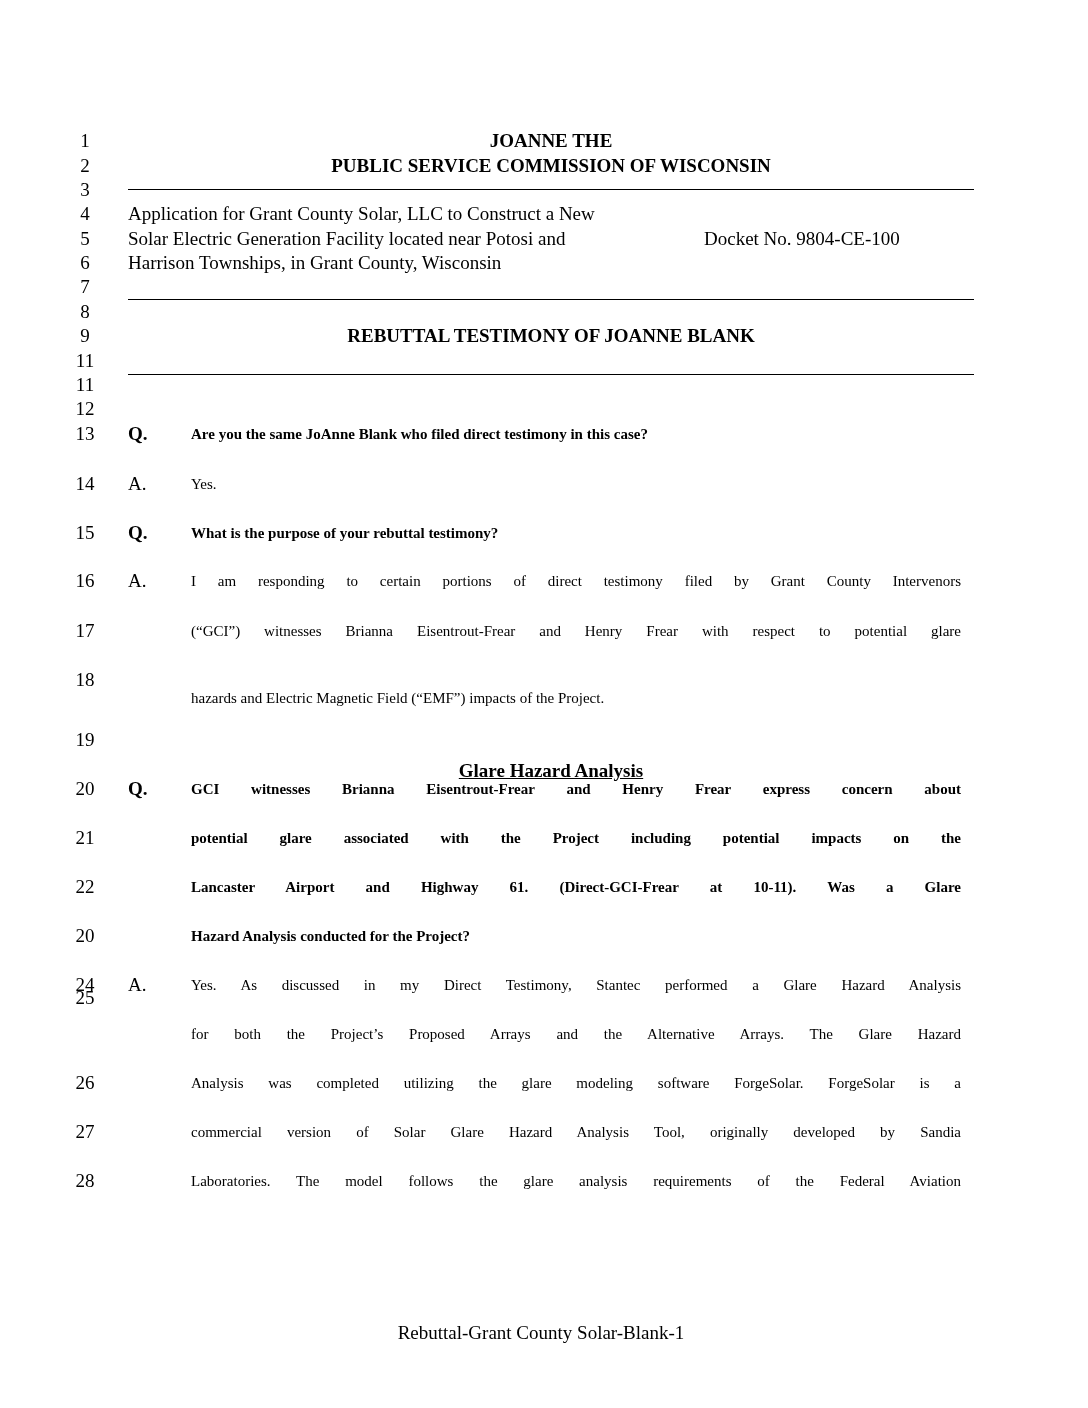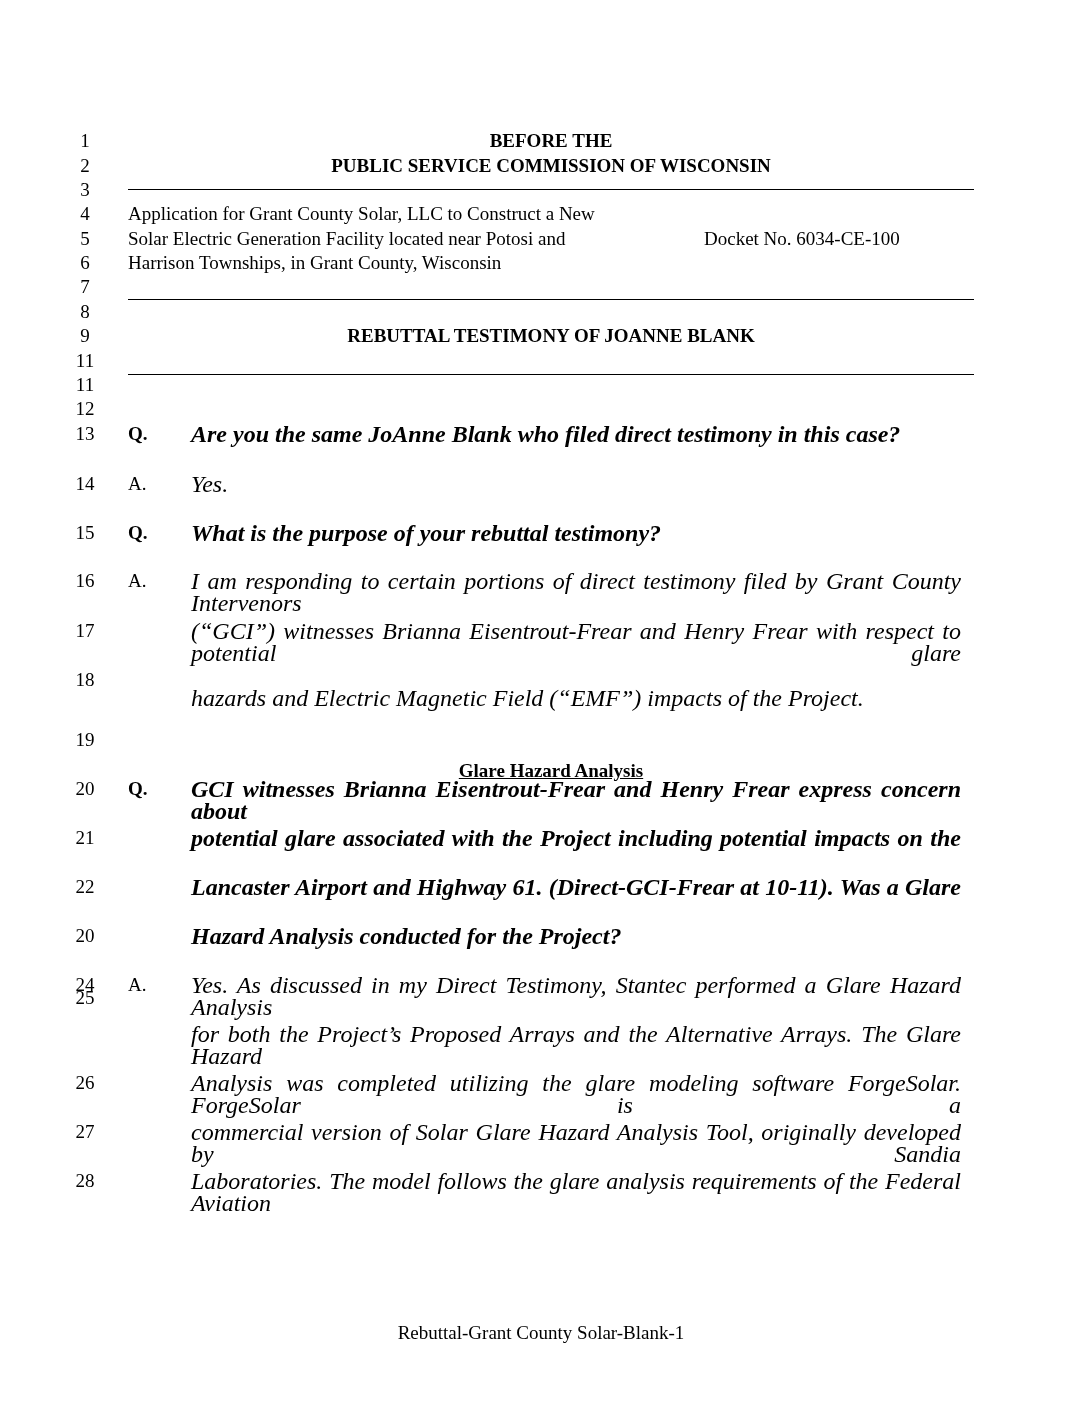--- a/index.html
+++ b/index.html
@@ -4,21 +4,21 @@
 <style>
   html, body { margin: 0; padding: 0; background: #ffffff; }
   body { width: 1088px; height: 1408px; position: relative; overflow: hidden;
          font-family: "Liberation Serif", serif; color: #000; }
   .ln { position: absolute; left: 70px; width: 30px; text-align: center; font-size: 19px; line-height: 22px; }
   .abs { position: absolute; font-size: 19px; line-height: 22px; white-space: nowrap; }
   .center { left: 128px; width: 846px; text-align: center; font-weight: bold; }
   .rule { position: absolute; left: 128px; width: 846px; height: 0; border-top: 1.5px solid #000; }
   .qa { position: absolute; left: 128px; font-size: 19px; line-height: 22px; }
   .qa.bold { font-weight: bold; }
-  .body { position: absolute; left: 191px; width: 770px; font-size: 24px; line-height: 22px; white-space: nowrap; font-style: italic; }
+  .body { position: absolute; left: 191px; width: 770px; font-size: 15px; line-height: 22px; white-space: nowrap; }
   .body.bold { font-weight: bold; }
   .just { text-align: justify; text-align-last: justify; white-space: normal; }
   .u { text-decoration: underline; }
   .footer { position: absolute; left: 0; width: 1082px; top: 1322px; text-align: center; font-size: 19px; }
 </style>
 </head>
 <body>
 
 <div class="ln" style="top:130px">1</div>
 <div class="ln" style="top:155px">2</div>
@@ -42,28 +42,28 @@
 <div class="ln" style="top:778px">20</div>
 <div class="ln" style="top:827px">21</div>
 <div class="ln" style="top:876px">22</div>
 <div class="ln" style="top:925px">20</div>
 <div class="ln" style="top:974px">24</div>
 <div class="ln" style="top:987px">25</div>
 <div class="ln" style="top:1072px">26</div>
 <div class="ln" style="top:1121px">27</div>
 <div class="ln" style="top:1170px">28</div>
 
-<div class="abs center" style="top:130px">BEFORE THE</div>
+<div class="abs center" style="top:130px">JOANNE THE</div>
 <div class="abs center" style="top:155px">PUBLIC SERVICE COMMISSION OF WISCONSIN</div>
 <div class="rule" style="top:189px"></div>
 
 <div class="abs" style="left:128px; top:203px">Application for Grant County Solar, LLC to Construct a New</div>
 <div class="abs" style="left:128px; top:228px">Solar Electric Generation Facility located near Potosi and</div>
 <div class="abs" style="left:128px; top:252px">Harrison Townships, in Grant County, Wisconsin</div>
-<div class="abs" style="left:704px; top:228px">Docket No. 6034-CE-100</div>
+<div class="abs" style="left:704px; top:228px">Docket No. 9804-CE-100</div>
 <div class="rule" style="top:299px"></div>
 
 <div class="abs center" style="top:325px">REBUTTAL TESTIMONY OF JOANNE BLANK</div>
 <div class="rule" style="top:374px"></div>
 
 <div class="qa bold" style="top:423px">Q.</div>
 <div class="body bold" style="top:423px">Are you the same JoAnne Blank who filed direct testimony in this case?</div>
 
 <div class="qa" style="top:473px">A.</div>
 <div class="body" style="top:473px">Yes.</div>

